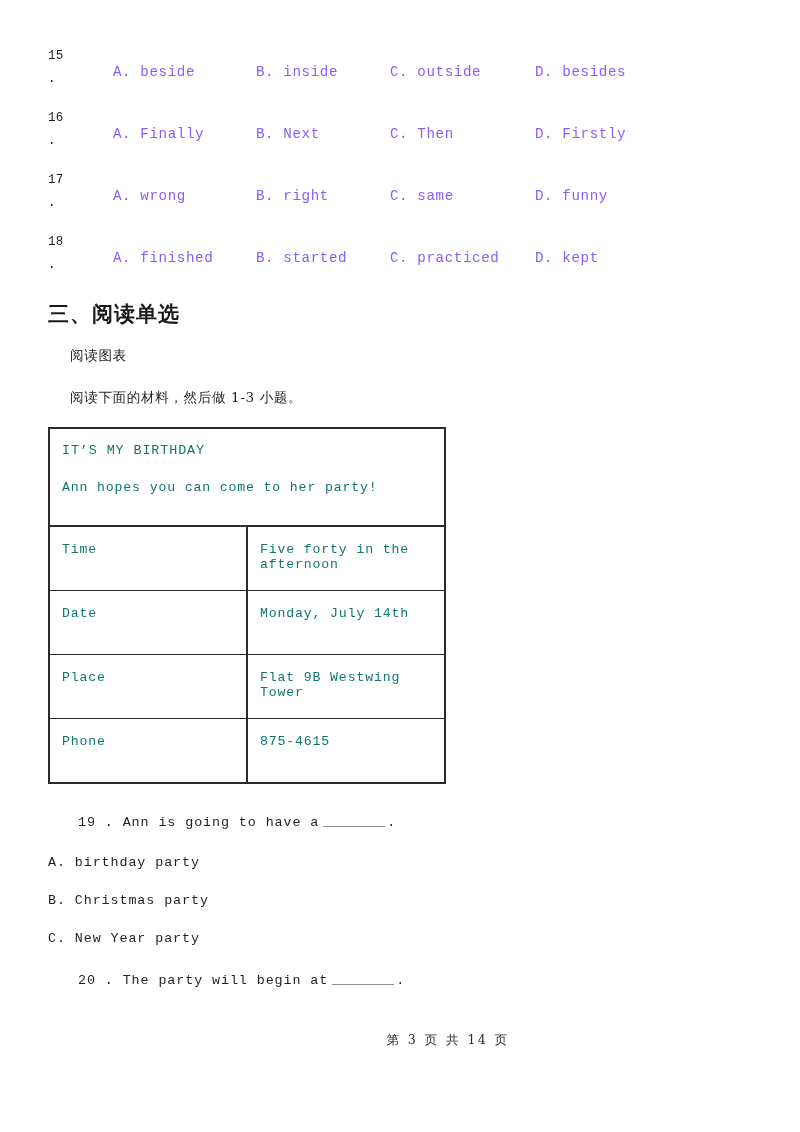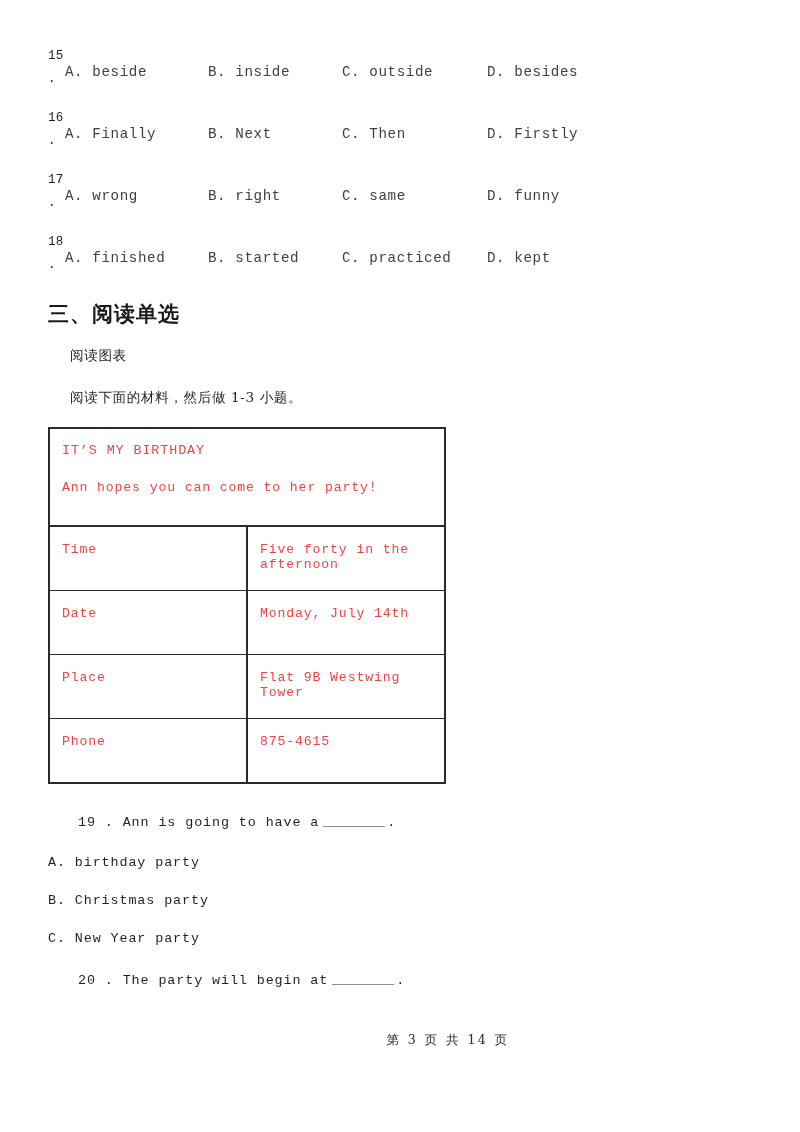--- a/index.html
+++ b/index.html
@@ -44,21 +44,22 @@
     display: block;
     margin-top: 10px;
   }
   .opt {
     position: absolute;
     top: 5px;
     font-size: 14.2px;
     line-height: 18px;
     letter-spacing: .6px;
     white-space: nowrap;
-    color: #404040;
+    color: #8b5cf6;
+    margin-left: 48px;
   }
   .opt.a { left: 17px; }
   .opt.b { left: 160px; }
   .opt.c { left: 294px; }
   .opt.d { left: 439px; }
 
   
   .section-heading {
     position: absolute;
     left: 48px;
@@ -90,21 +91,21 @@
     border-collapse: collapse;
     table-layout: fixed;
     border: 2px solid #2b2b2b;
   }
   .info-table td {
     border: 1px solid #2b2b2b;
     padding: 0;
     vertical-align: top;
     font-size: 13.2px;
     letter-spacing: .85px;
-    color: #ef4444;
+    color: #0f766e;
   }
   .info-table td.head-cell {
     height: 82px;
     padding: 14px 0 0 12px;
     border-bottom: 2px solid #2b2b2b;
   }
   .head-title {
     font-size: 13.4px;
     letter-spacing: .9px;
     margin-bottom: 22px;

